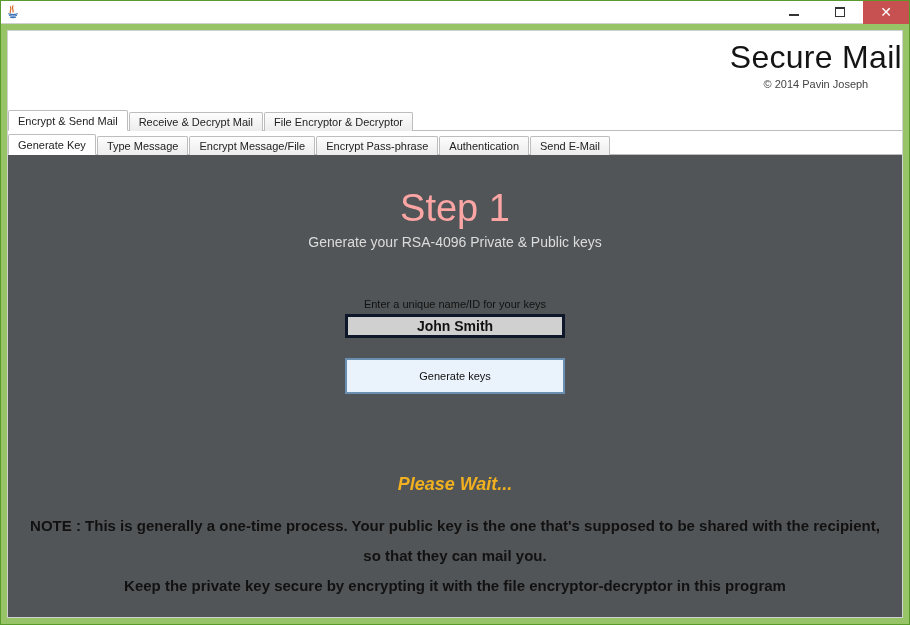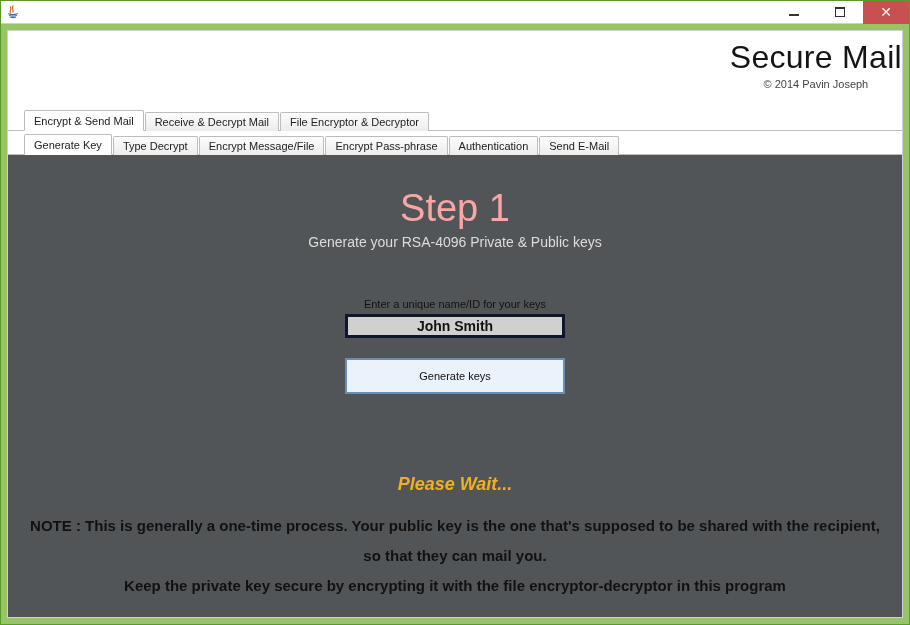--- a/index.html
+++ b/index.html
@@ -107,21 +107,21 @@
     display:flex;
     align-items:center;
     justify-content:center;
     cursor:default;
   }
   .tab-row {
     display:flex;
     align-items:flex-end;
     height:22px;
     border-bottom:1px solid #bdbdbd;
-    padding-left:16px;
+    padding-left:0;
     background:#fff;
   }
   .tab {
     font-size:11px;
     padding:3px 9px 3px 9px;
     border:1px solid #bdbdbd;
     border-bottom:none;
     background:linear-gradient(#fdfdfd,#ececec);
     color:#222;
     margin-right:1px;
@@ -250,21 +250,21 @@
     </div>
 
     <div class="tab-row">
       <div class="tab active">Encrypt &amp; Send Mail</div>
       <div class="tab">Receive &amp; Decrypt Mail</div>
       <div class="tab">File Encryptor &amp; Decryptor</div>
     </div>
 
     <div class="tab-row inner">
       <div class="tab active">Generate Key</div>
-      <div class="tab">Type Decrypt</div>
+      <div class="tab">Type Message</div>
       <div class="tab">Encrypt Message/File</div>
       <div class="tab">Encrypt Pass-phrase</div>
       <div class="tab">Authentication</div>
       <div class="tab">Send E-Mail</div>
     </div>
 
     <div class="main-panel">
       <div class="step-title">Step 1</div>
       <div class="step-subtitle">Generate your RSA-4096 Private &amp; Public keys</div>
 

